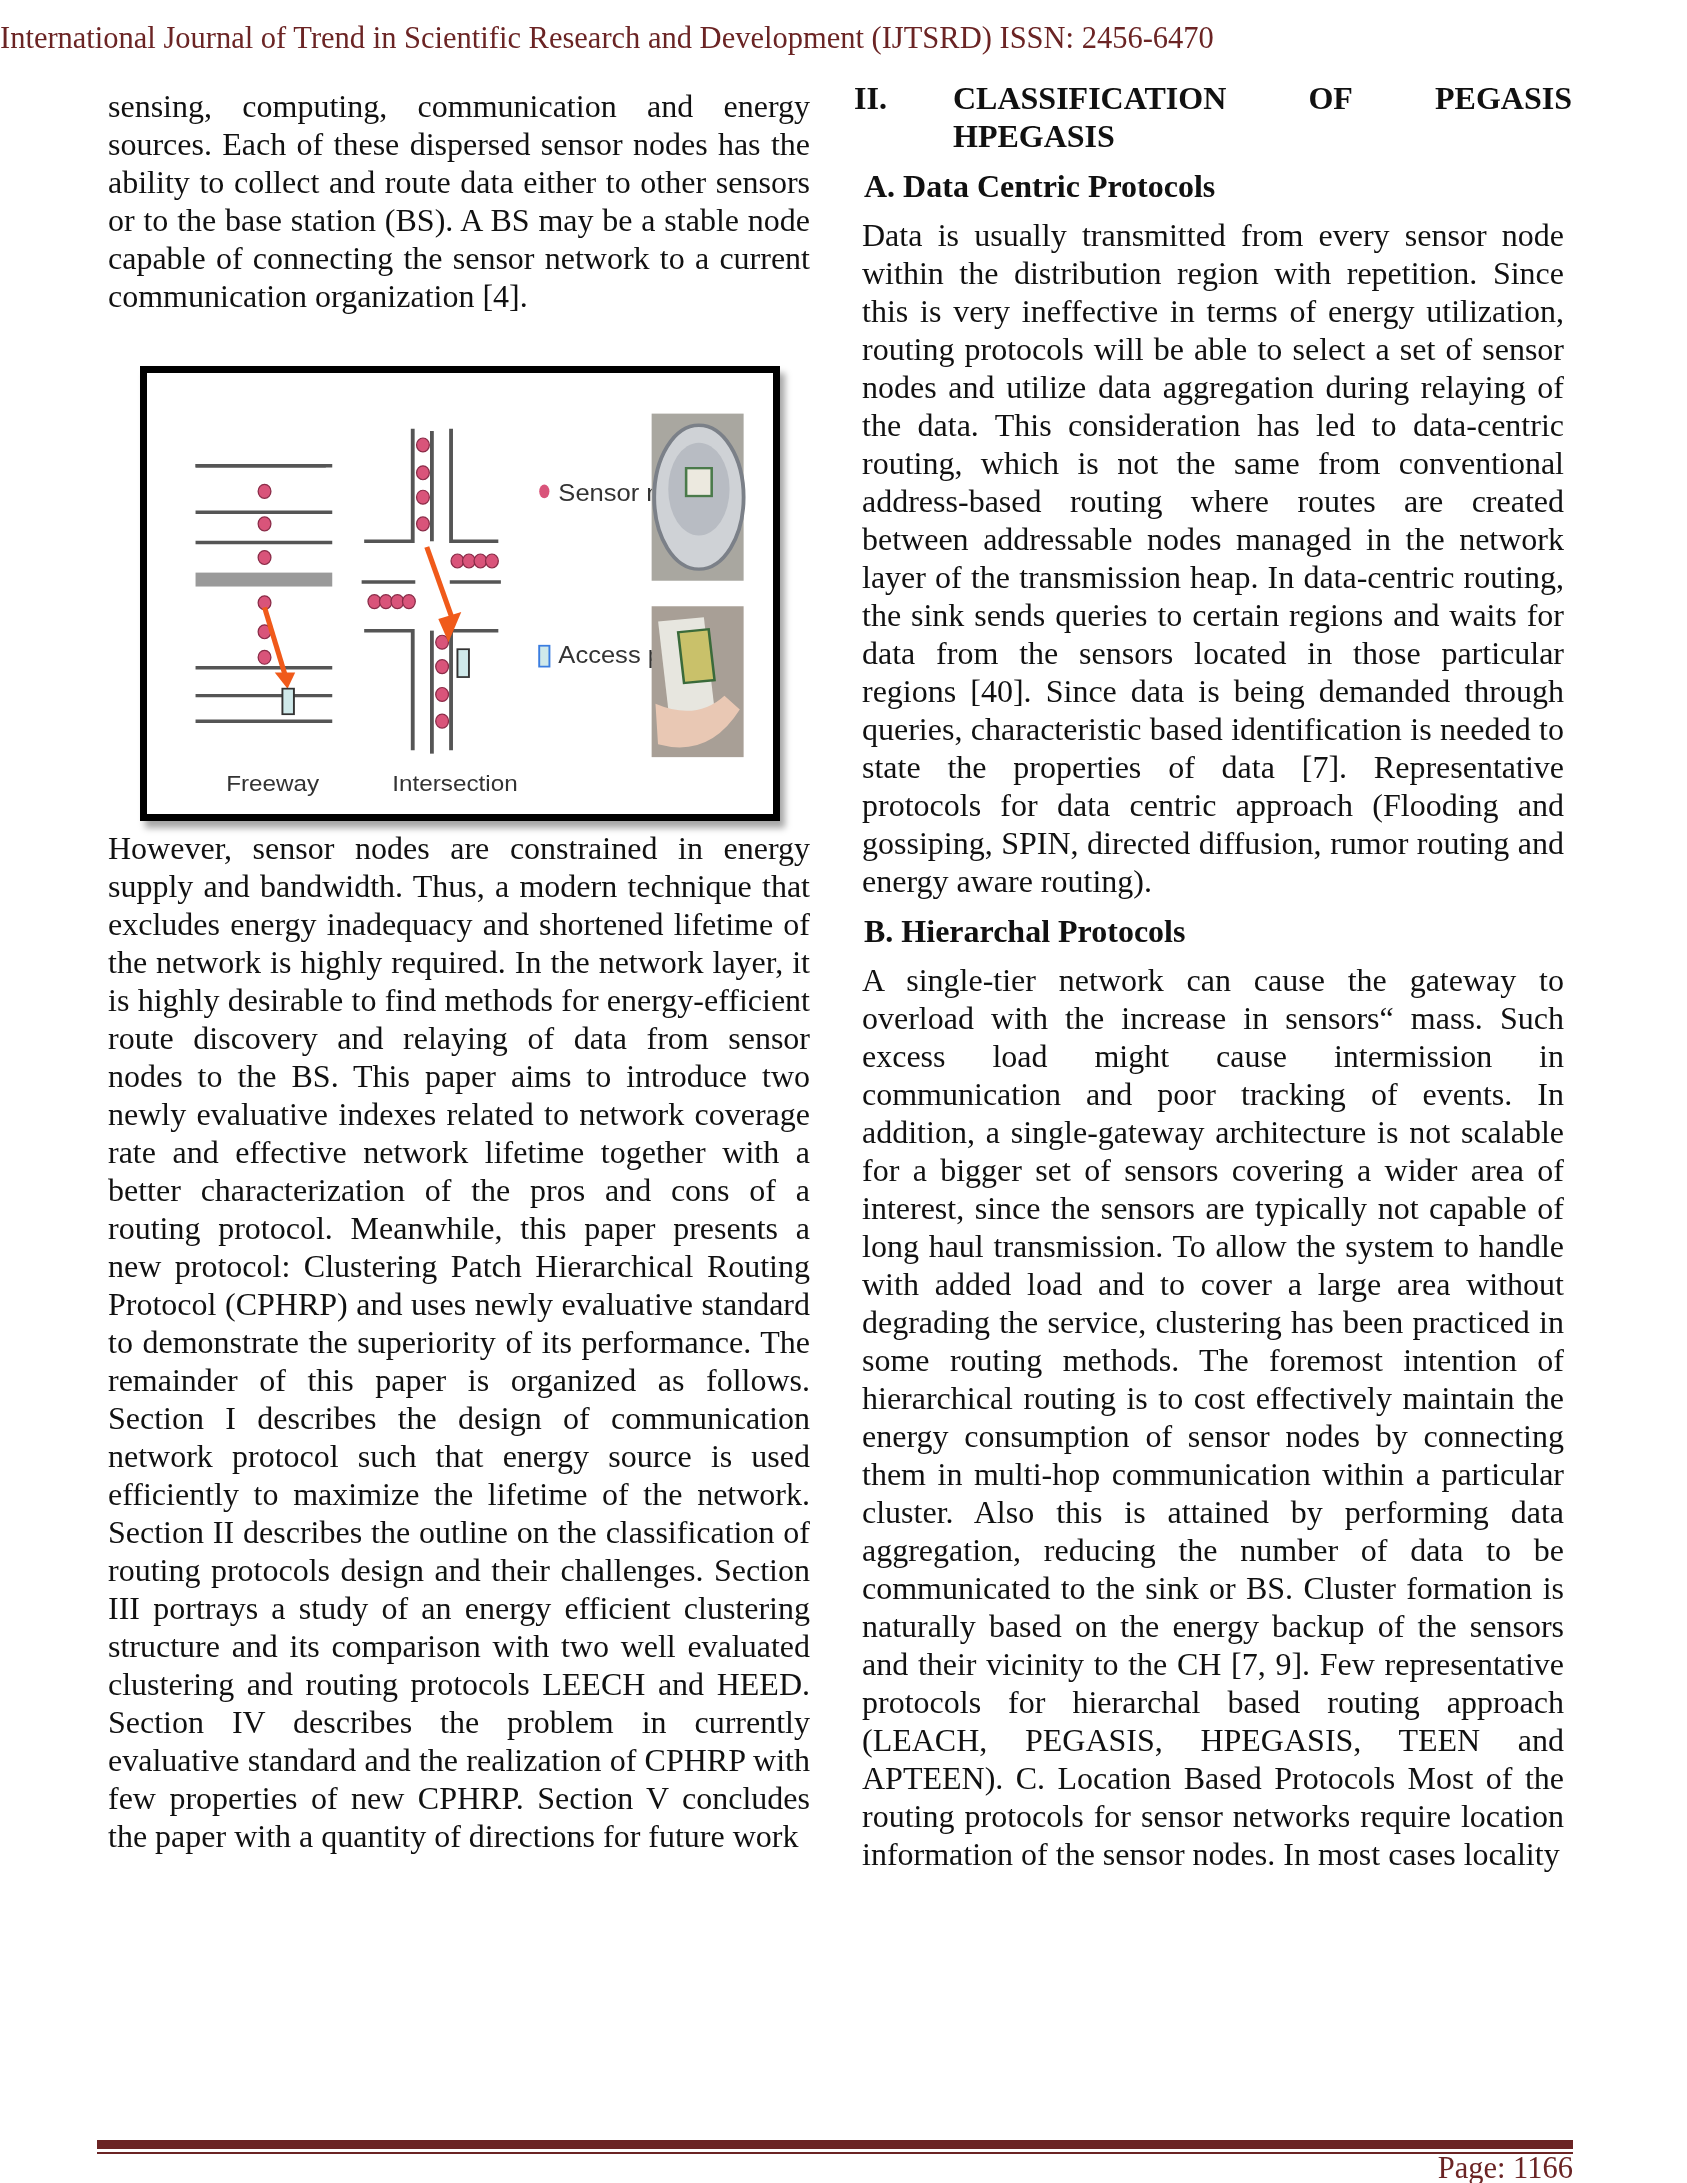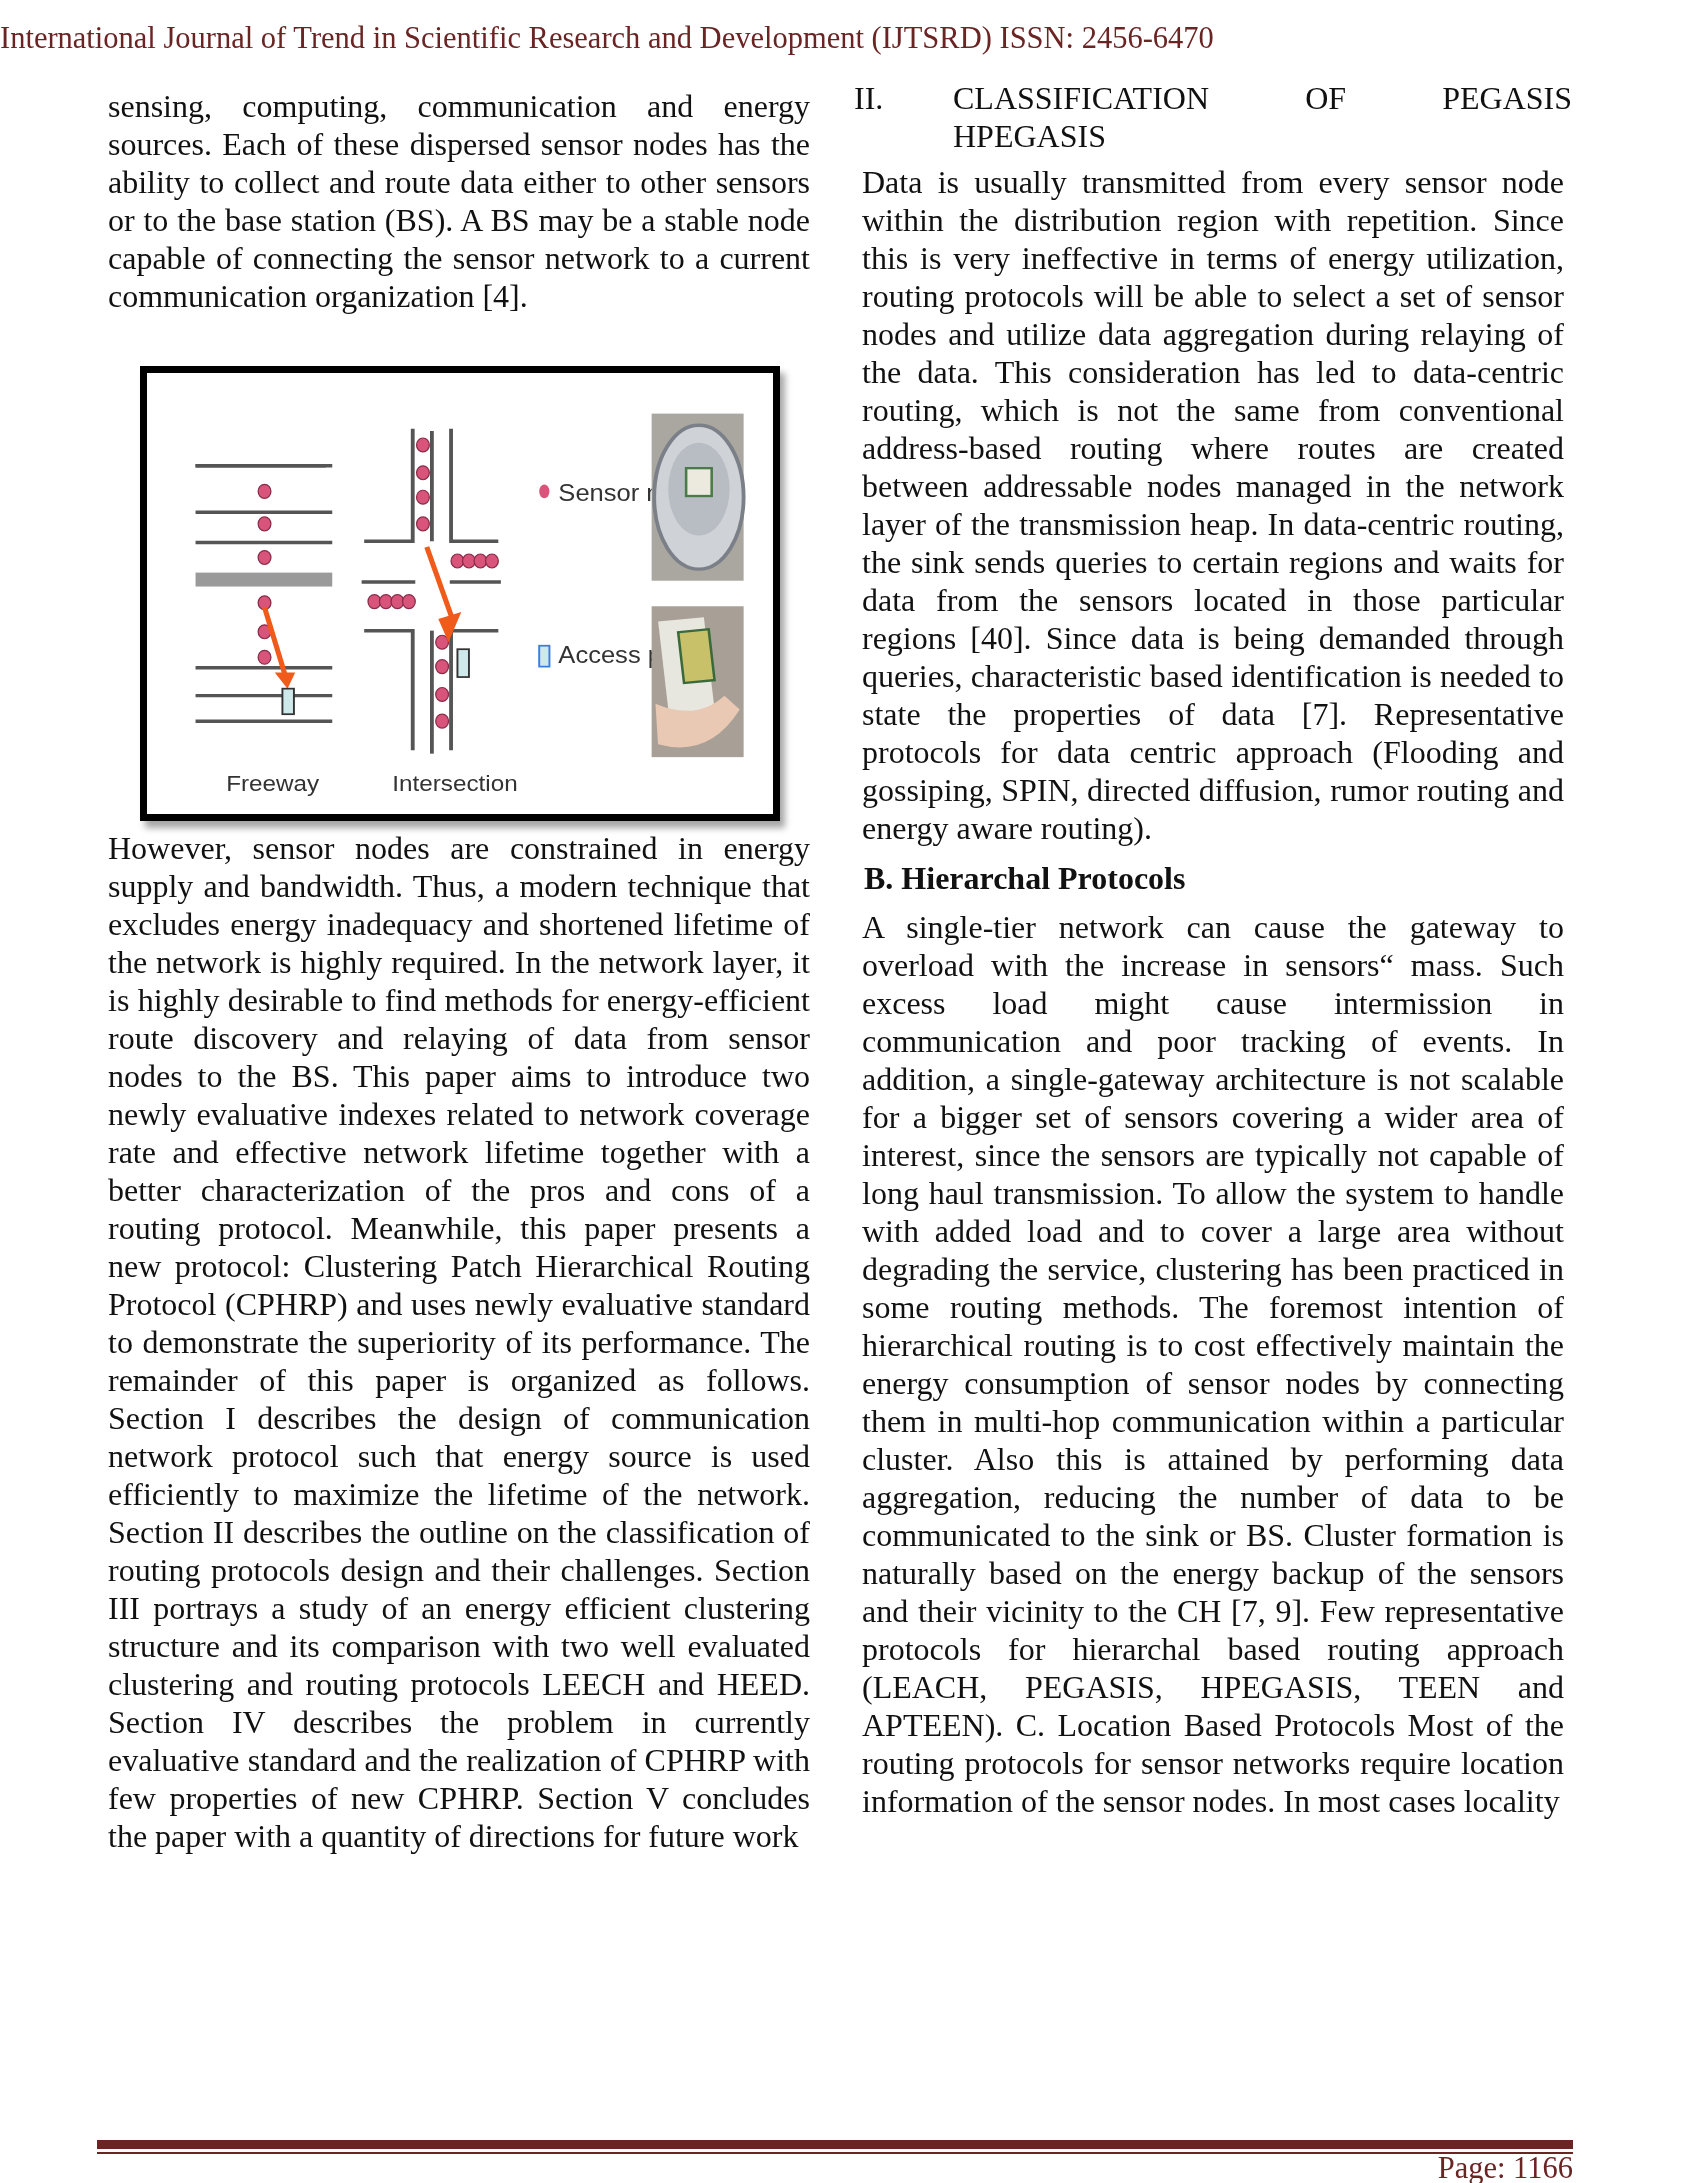--- a/index.html
+++ b/index.html
@@ -2,21 +2,21 @@
 <html style="font-size:13px"><head>
 <meta charset="utf-8">
 <style>
   html,body{margin:0;padding:0;background:#fff;}
   body{width:1687px;height:2183px;position:relative;overflow:hidden;font-family:"Liberation Serif","DejaVu Serif",serif;color:#111;}
   .header{position:absolute;top:21.4px;left:0;width:1687px;text-align:left;font-size:30.5px;color:#6b2424;}
   .col{position:absolute;top:79px;width:718px;font-size:32px;line-height:38px;}
   .col.left{left:100px;}
   .col.right{left:854px;}
   p{margin:8px;text-align:justify;text-align-last:auto;}
-  .h2{font-weight:normal;display:flex;margin:0;}
+  .h2{font-weight:bold;display:flex;margin:0;}
   .h2 .num{width:99px;flex:none;}
   .h2 .txt{flex:1;}
   .h2 .line1{display:flex;justify-content:space-between;gap:13px;}
   .h3{font-weight:bold;margin:11.5px 0 11.5px 10px;}
   .figure{position:relative;width:626px;height:441px;margin:51px 0 0 40px;border:7.4px solid #000;box-shadow:5px 6.6px 6.6px rgba(0,0,0,0.35);background:#fff;}
   .figure svg{position:absolute;left:0;top:0;width:626px;height:441px;}
   .caption{text-align:center;font-weight:bold;margin-top:33px;margin-bottom:8.2px;line-height:37px;}
   .footer-rule{position:absolute;left:97px;width:1476px;top:2140px;}
   .footer-rule .thick{height:9px;background:#6b2424;}
   .footer-rule .thin{height:2.5px;background:#6b2424;margin-top:2.5px;}
@@ -124,20 +124,21 @@
     <span class="num">II.</span>
     <span class="txt">
       <span class="line1">
         <span>CLASSIFICATION</span>
         <span>OF</span>
         <span>PEGASIS</span>
       </span>
       <span style="display:block">HPEGASIS</span>
     </span>
   </div>
+  <div class="h3">A.  Data Centric Protocols</div>
   <p>Data is usually transmitted from every sensor node within the distribution region with repetition. Since this is very ineffective in terms of energy utilization, routing protocols will be able to select a set of sensor nodes and utilize data aggregation during relaying of the data. This consideration has led to data-centric routing, which is not the same from conventional address-based routing where routes are created between addressable nodes managed in the network layer of the transmission heap. In data-centric routing, the sink sends queries to certain regions and waits for data from the sensors located in those particular regions [40]. Since data is being demanded through queries, characteristic based identification is needed to state the properties of data [7]. Representative protocols for data centric approach (Flooding and gossiping, SPIN, directed diffusion, rumor routing and energy aware routing).</p>
   <div class="h3">B.  Hierarchal Protocols</div>
   <p>A single-tier network can cause the gateway to overload with the increase in sensors“ mass. Such excess load might cause intermission in communication and poor tracking of events. In addition, a single-gateway architecture is not scalable for a bigger set of sensors covering a wider area of interest, since the sensors are typically not capable of long haul transmission. To allow the system to handle with added load and to cover a large area without degrading the service, clustering has been practiced in some routing methods. The foremost intention of hierarchical routing is to cost effectively maintain the energy consumption of sensor nodes by connecting them in multi-hop communication within a particular cluster. Also this is attained by performing data aggregation, reducing the number of data to be communicated to the sink or BS. Cluster formation is naturally based on the energy backup of the sensors and their vicinity to the CH [7, 9]. Few representative protocols for hierarchal based routing approach (LEACH, PEGASIS, HPEGASIS, TEEN and APTEEN). C. Location Based Protocols Most of the routing protocols for sensor networks require location information of the sensor nodes. In most cases locality</p>
 </div>
 
 <div class="footer-rule">
   <div class="thick"></div>
     <div class="thin"></div>
 </div>
 <div class="footer">

